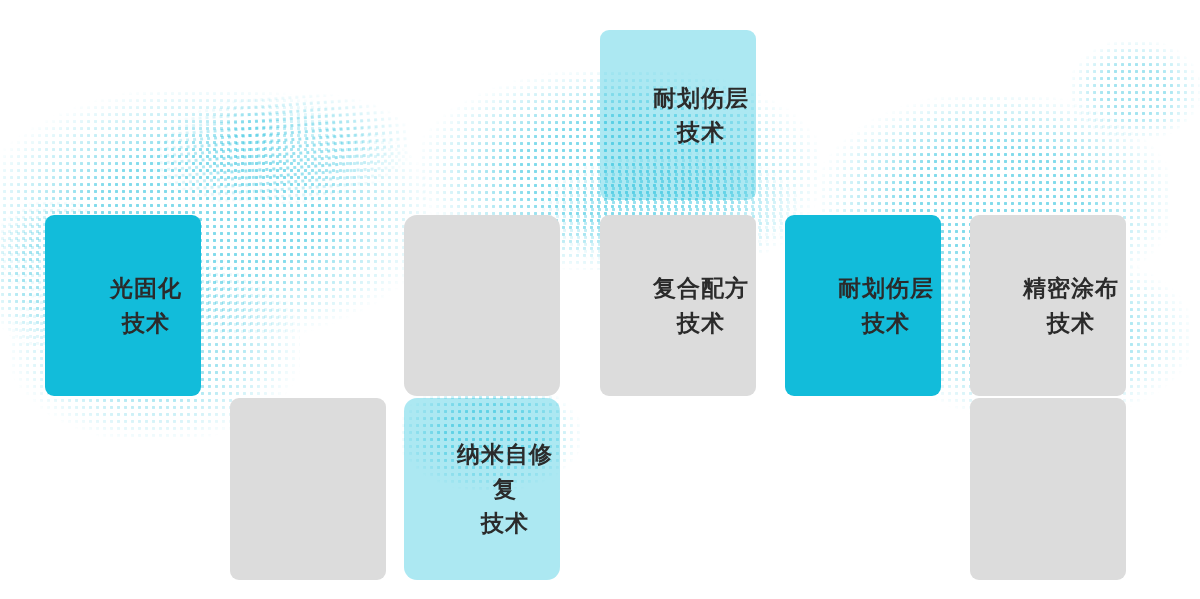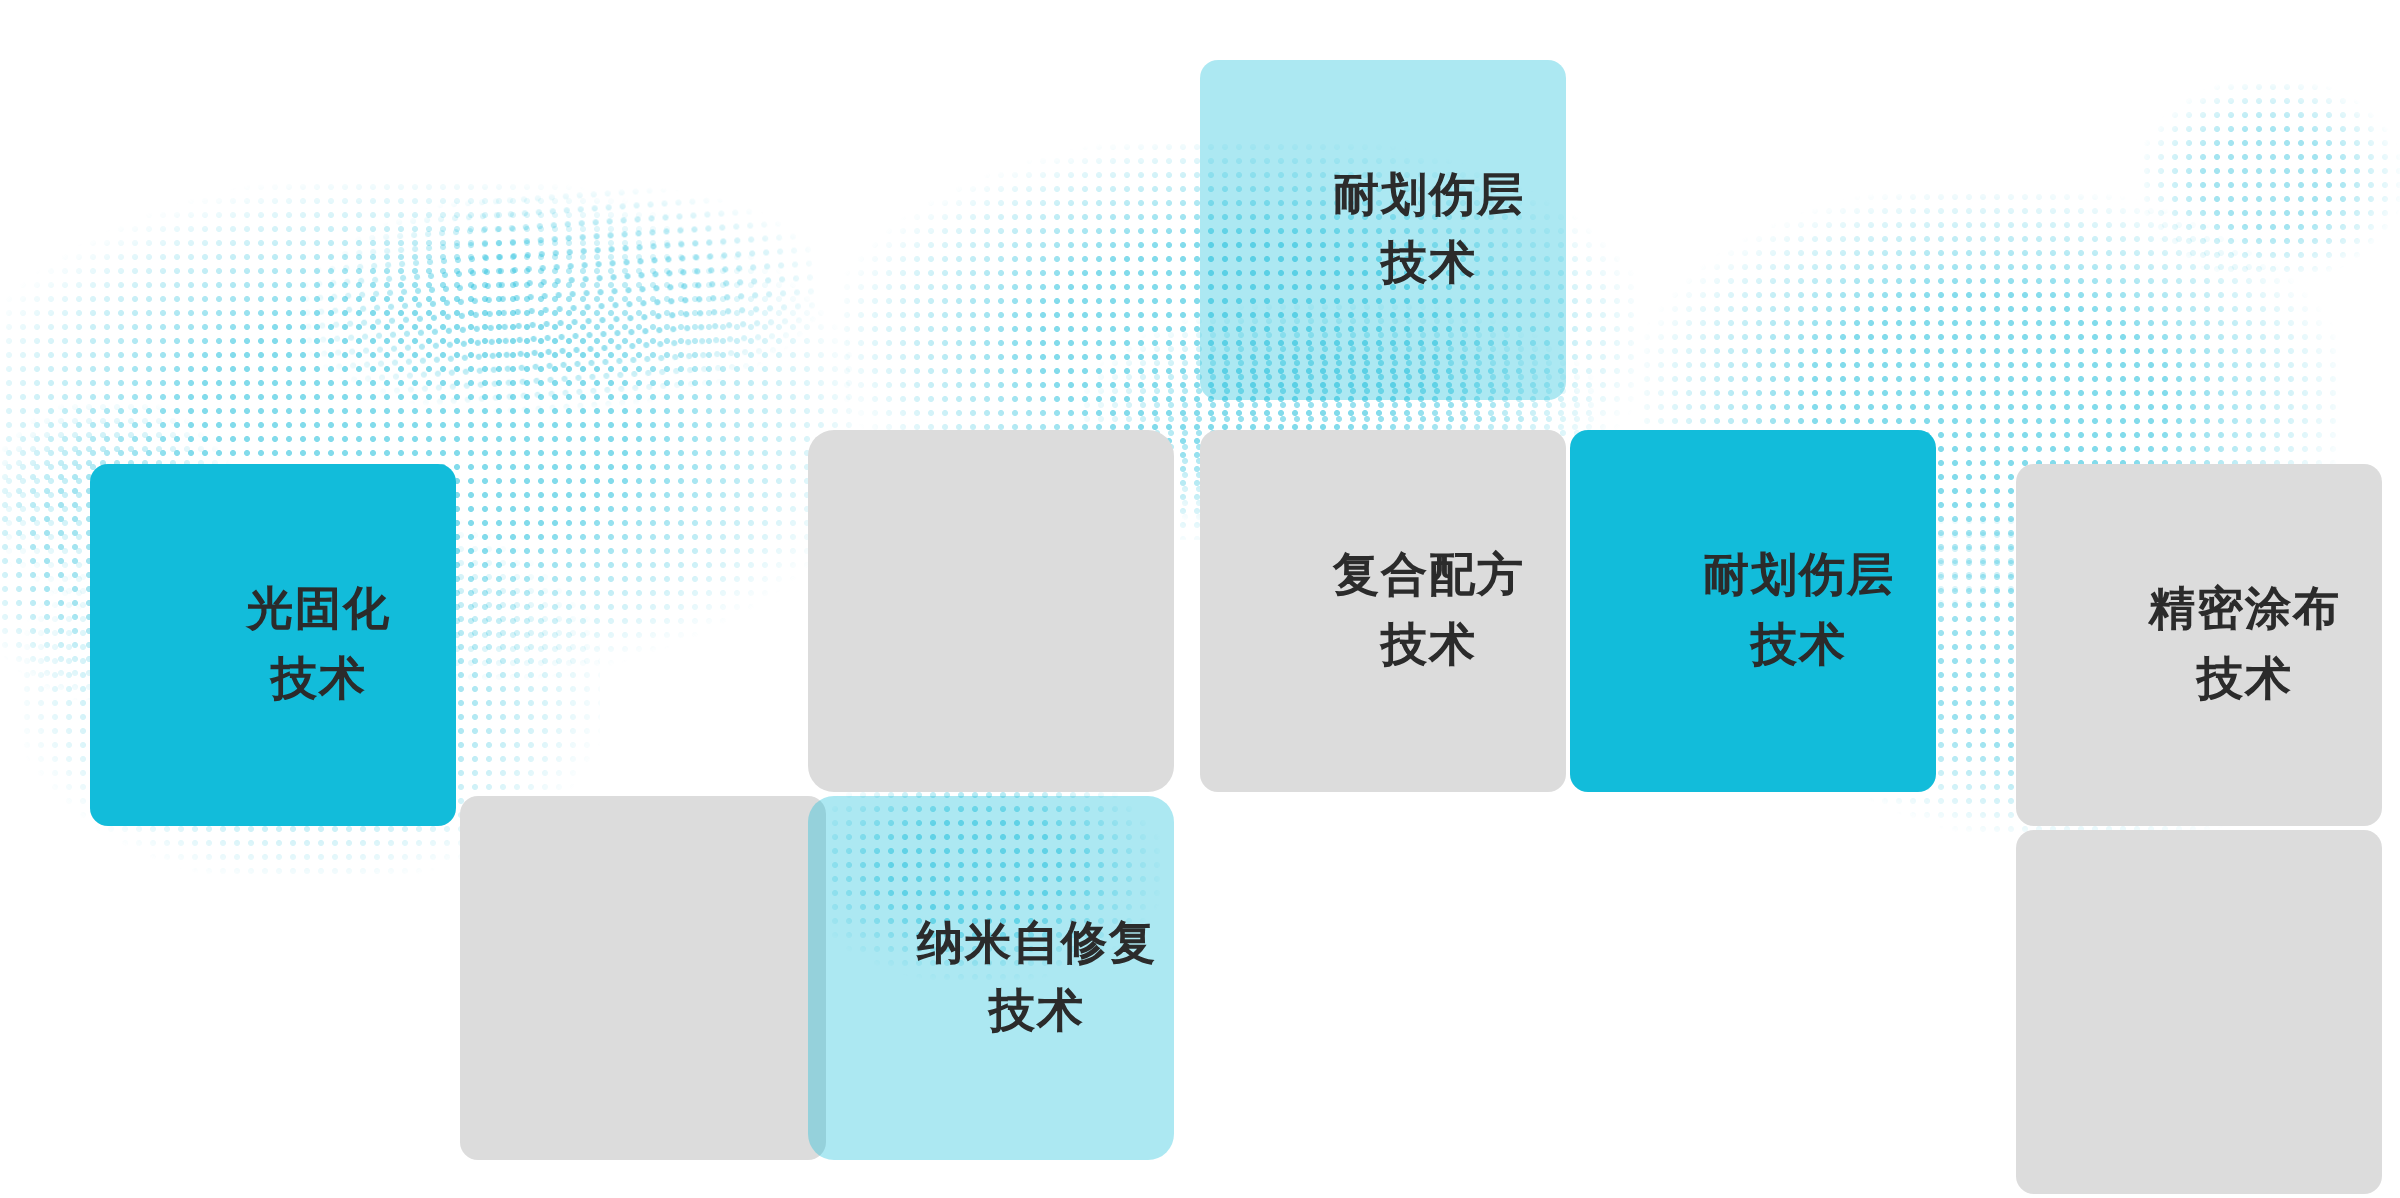--- a/index.html
+++ b/index.html
@@ -40,46 +40,46 @@
   .b5{left:540px;top:150px;width:260px;height:120px;opacity:.45;}
   .b6{left:820px;top:95px;width:350px;height:210px;opacity:.55;}
   .b7{left:890px;top:250px;width:300px;height:170px;opacity:.45;}
   .b8{left:400px;top:380px;width:180px;height:110px;opacity:.5;}
   .b9{left:1070px;top:40px;width:130px;height:100px;opacity:.4;}
   .b10{left:-15px;top:200px;width:140px;height:150px;opacity:.4;}
 
   
   .tile{
     position:absolute;
-    width:183px;
+    width:156px;
     border-radius:9px;
     display:flex;
     align-items:center;
     justify-content:center;
     text-align:center;
     padding-left:46px;
   }
   .tile-label{
     white-space:pre-line;
     font-weight:bold;
     font-size:23px;
     line-height:1.5;
     letter-spacing:1px;
     color:var(--text,#2b2b2b);
   }
   .bright{background:var(--accent-strong,#12bcda);}
   .light{background:var(--accent-light,#12bcda59);}
   .gray{background:var(--tile-gray,#dcdcdc);}
 
-  .col1{left:45px;margin-top:17px;}
+  .col1{left:45px;}
   .col2{left:230px;}
   .col3{left:404px;border-radius:13px;}
   .col4{left:600px;}
   .col5{left:785px;}
-  .col6{left:1008px;margin-top:17px;}
+  .col6{left:970px;}
   .row-top{top:30px;height:170px;}
   .row-mid{top:215px;height:181px;}
   .row-bot{top:398px;height:182px;}
 </style>
 </head>
 <body>
 
 <div class="stage">
 
   <div class="blob b1"></div>

